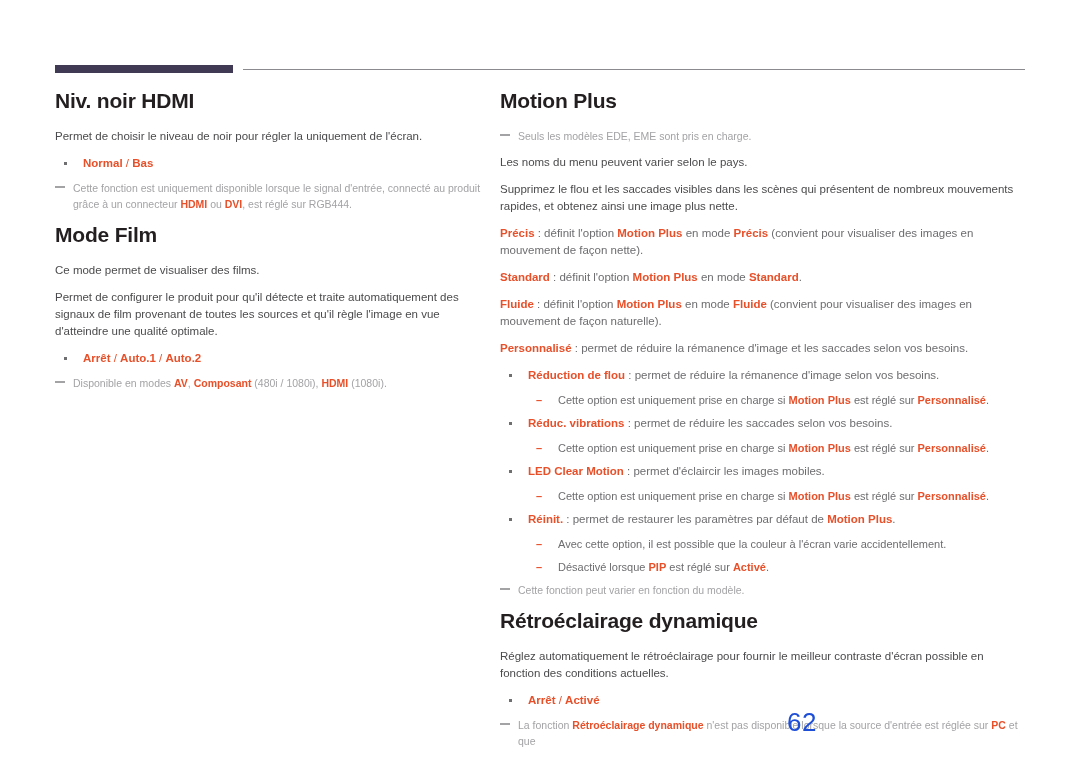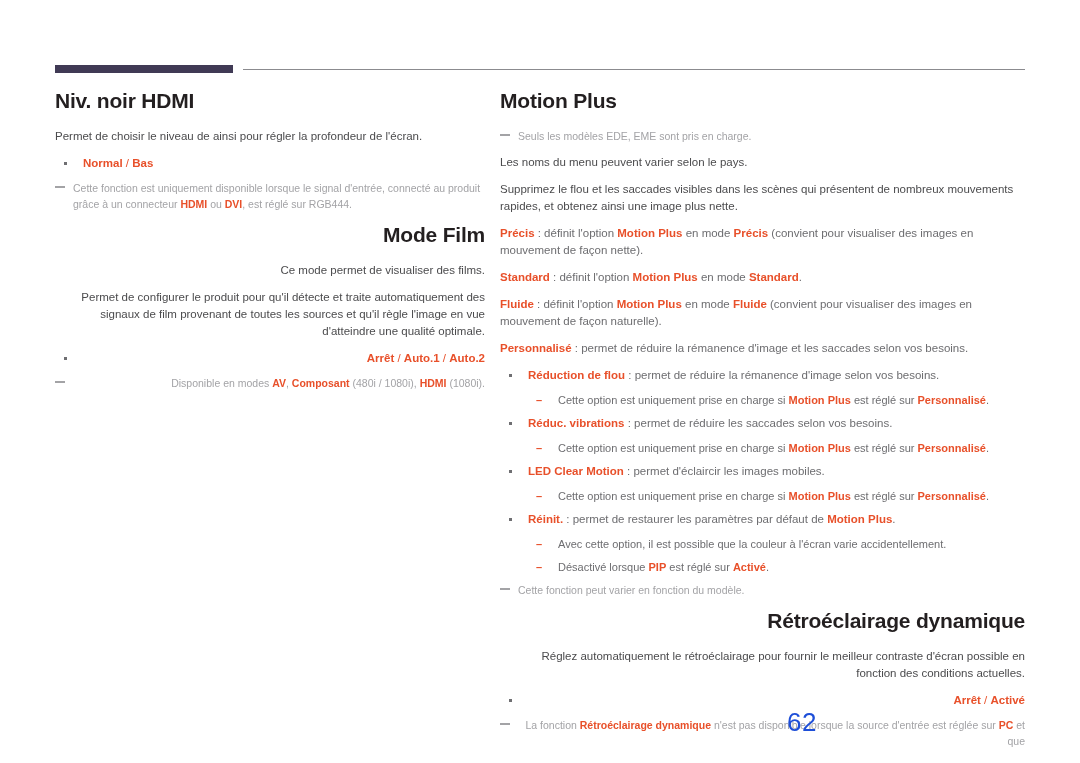--- a/index.html
+++ b/index.html
@@ -75,21 +75,20 @@
   
   h2.heading {
     margin: 0 0 14px 0;
     font-size: 21px;
     line-height: 26px;
     font-weight: bold;
     color: #231f20;
     letter-spacing: -0.2px;
   }
   .section + .section {
-    text-align: right;
   }
 
   p.body {
     margin: 0 0 10px 0;
     font-size: 11.5px;
     line-height: 17px;
     color: #4b4b4d;
   }
   p.body:last-child {
     margin-bottom: 0;
@@ -204,21 +203,21 @@
     <div class="rule-thick"></div>
     <div class="rule-thin"></div>
   </div>
 
   <div class="columns">
 
     <div class="col col-left">
 
       <div class="section">
         <h2 class="heading">Niv. noir HDMI</h2>
-        <p class="body">Permet de choisir le niveau de ainsi pour régler la profondeur de l'écran.</p>
+        <p class="body">Permet de choisir le niveau de noir pour régler la uniquement de l'écran.</p>
 
         <div class="bullet accent-only">
           <span>Normal</span><span class="sep"> / </span><span>Bas</span>
         </div>
 
         <div class="note">
           <span>Cette fonction est uniquement disponible lorsque le signal d'entrée, connecté au produit grâce à un connecteur </span><span class="ac">HDMI</span><span> ou </span><span class="ac">DVI</span><span>, est réglé sur RGB444.</span>
         </div>
       </div>
 

